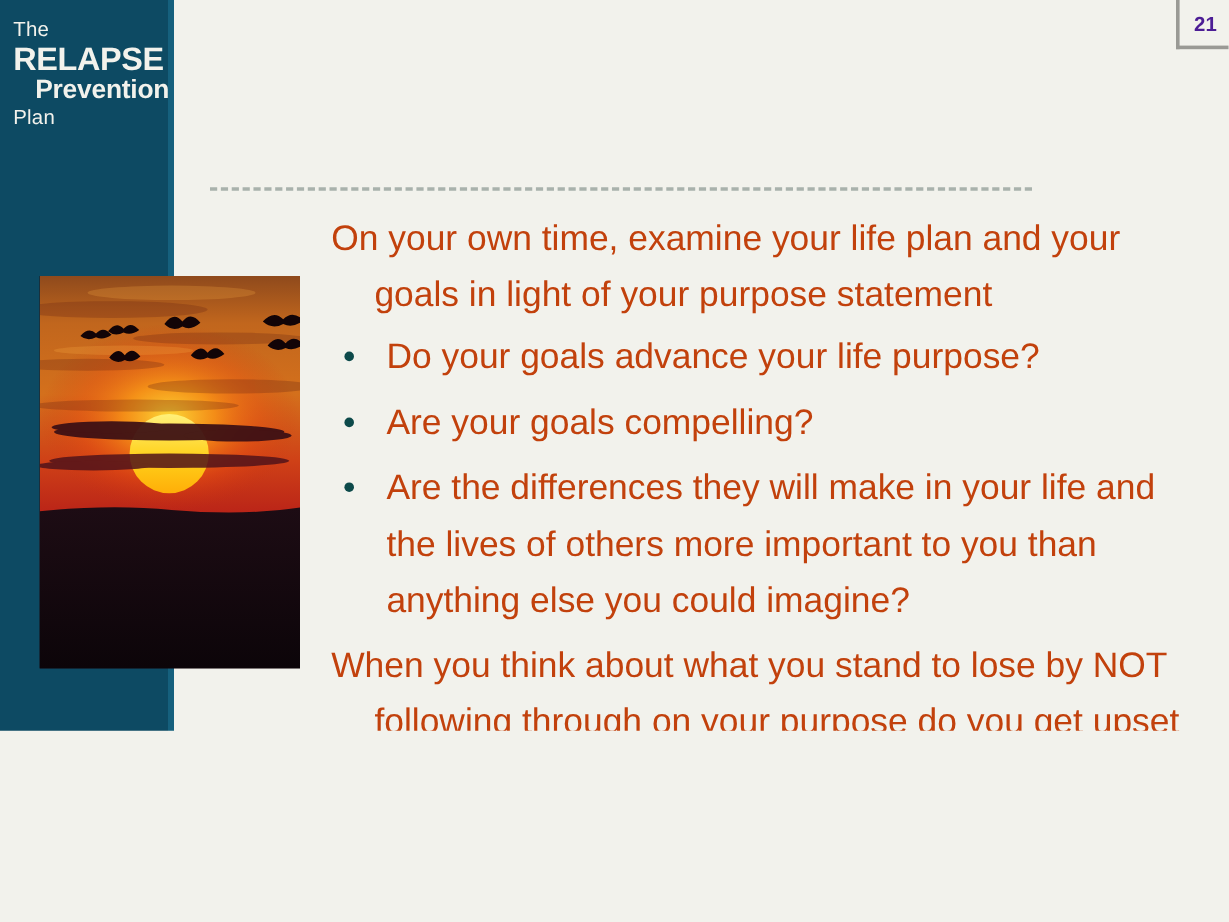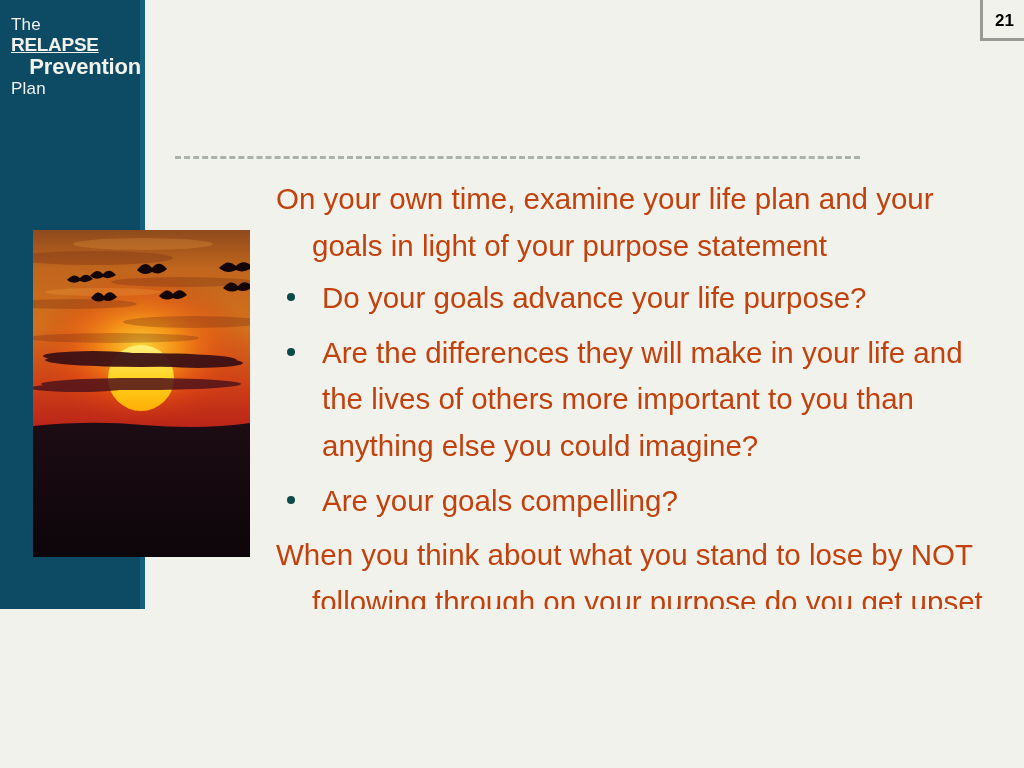--- a/index.html
+++ b/index.html
@@ -46,25 +46,24 @@
     color: #f2f2ec;
     line-height: 1.0;
   }
   .logo-the {
     font-size: 17px;
     font-weight: normal;
     letter-spacing: 0.2px;
     margin-bottom: 2px;
   }
   .logo-relapse {
-    font-size: 19px;
+    font-size: 27px;
     font-weight: bold;
     letter-spacing: -0.3px;
     line-height: 1.05;
-    text-decoration: underline;
   }
   .logo-prevention {
     font-size: 22px;
     font-weight: bold;
     letter-spacing: -0.2px;
     line-height: 1.1;
     text-align: right;
   }
   .logo-plan {
     font-size: 17px;
@@ -107,21 +106,21 @@
     height: 44px;
     background: #f2f2ec;
     border-left: 3px solid #9a9a95;
     border-bottom: 3px solid #9a9a95;
     box-sizing: border-box;
     display: flex;
     align-items: center;
     justify-content: center;
   }
   .page-badge span {
-    color: #000000;
+    color: #4c1d95;
     font-size: 17px;
     font-weight: bold;
     padding-top: 6px;
     padding-left: 2px;
   }
 
   
   .title {
     position: absolute;
     left: 175px;
@@ -287,24 +286,24 @@
   <div class="body-area">
     <p class="para">On your own time, examine your life plan and your goals in light of your purpose statement</p>
 
     <ul class="bullet-list">
       <li class="bullet-item">
         <span class="bullet-dot"></span>
         <span>Do your goals advance your life purpose?</span>
       </li>
       <li class="bullet-item">
         <span class="bullet-dot"></span>
-        <span>Are the differences they will make in your life and the lives of others more important to you than anything else you could imagine?</span>
+        <span>Are your goals compelling?</span>
       </li>
       <li class="bullet-item">
         <span class="bullet-dot"></span>
-        <span>Are your goals compelling?</span>
+        <span>Are the differences they will make in your life and the lives of others more important to you than anything else you could imagine?</span>
       </li>
     </ul>
 
     <p class="para-last">When you think about what you stand to lose by NOT following through on your purpose do you get upset in your very core?</p>
   </div>
 
 </div>
 
 </body></html>

